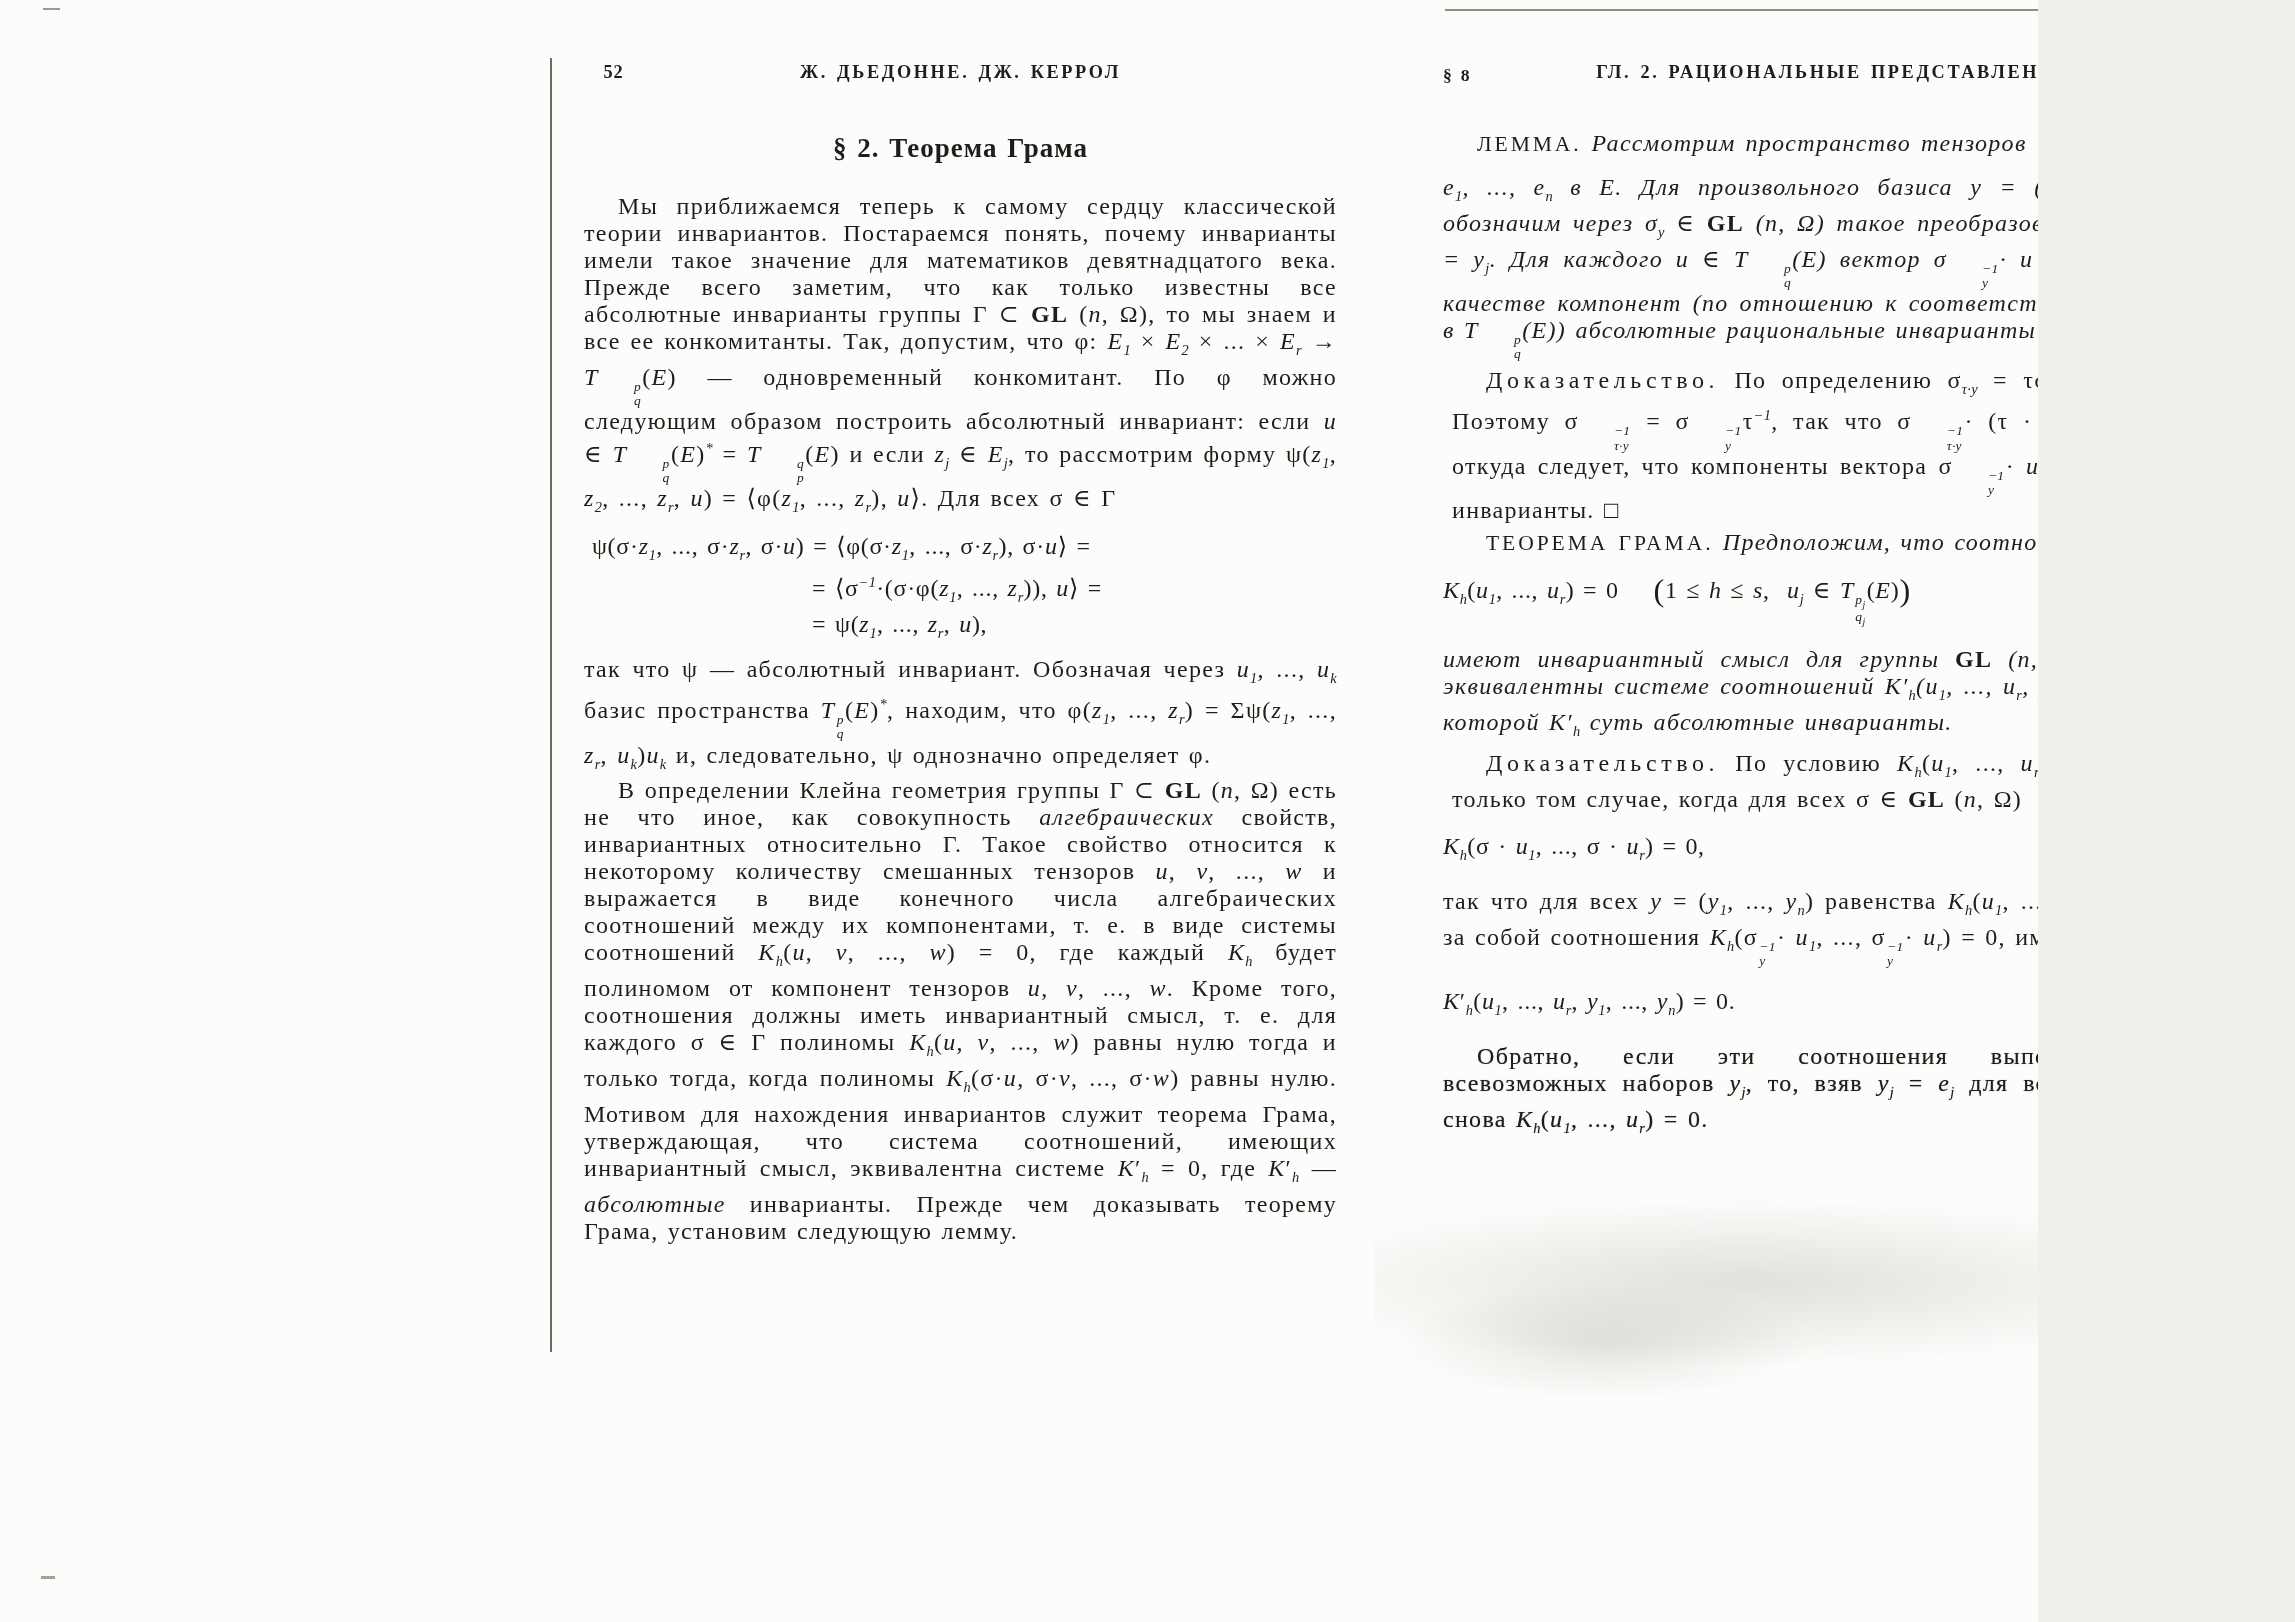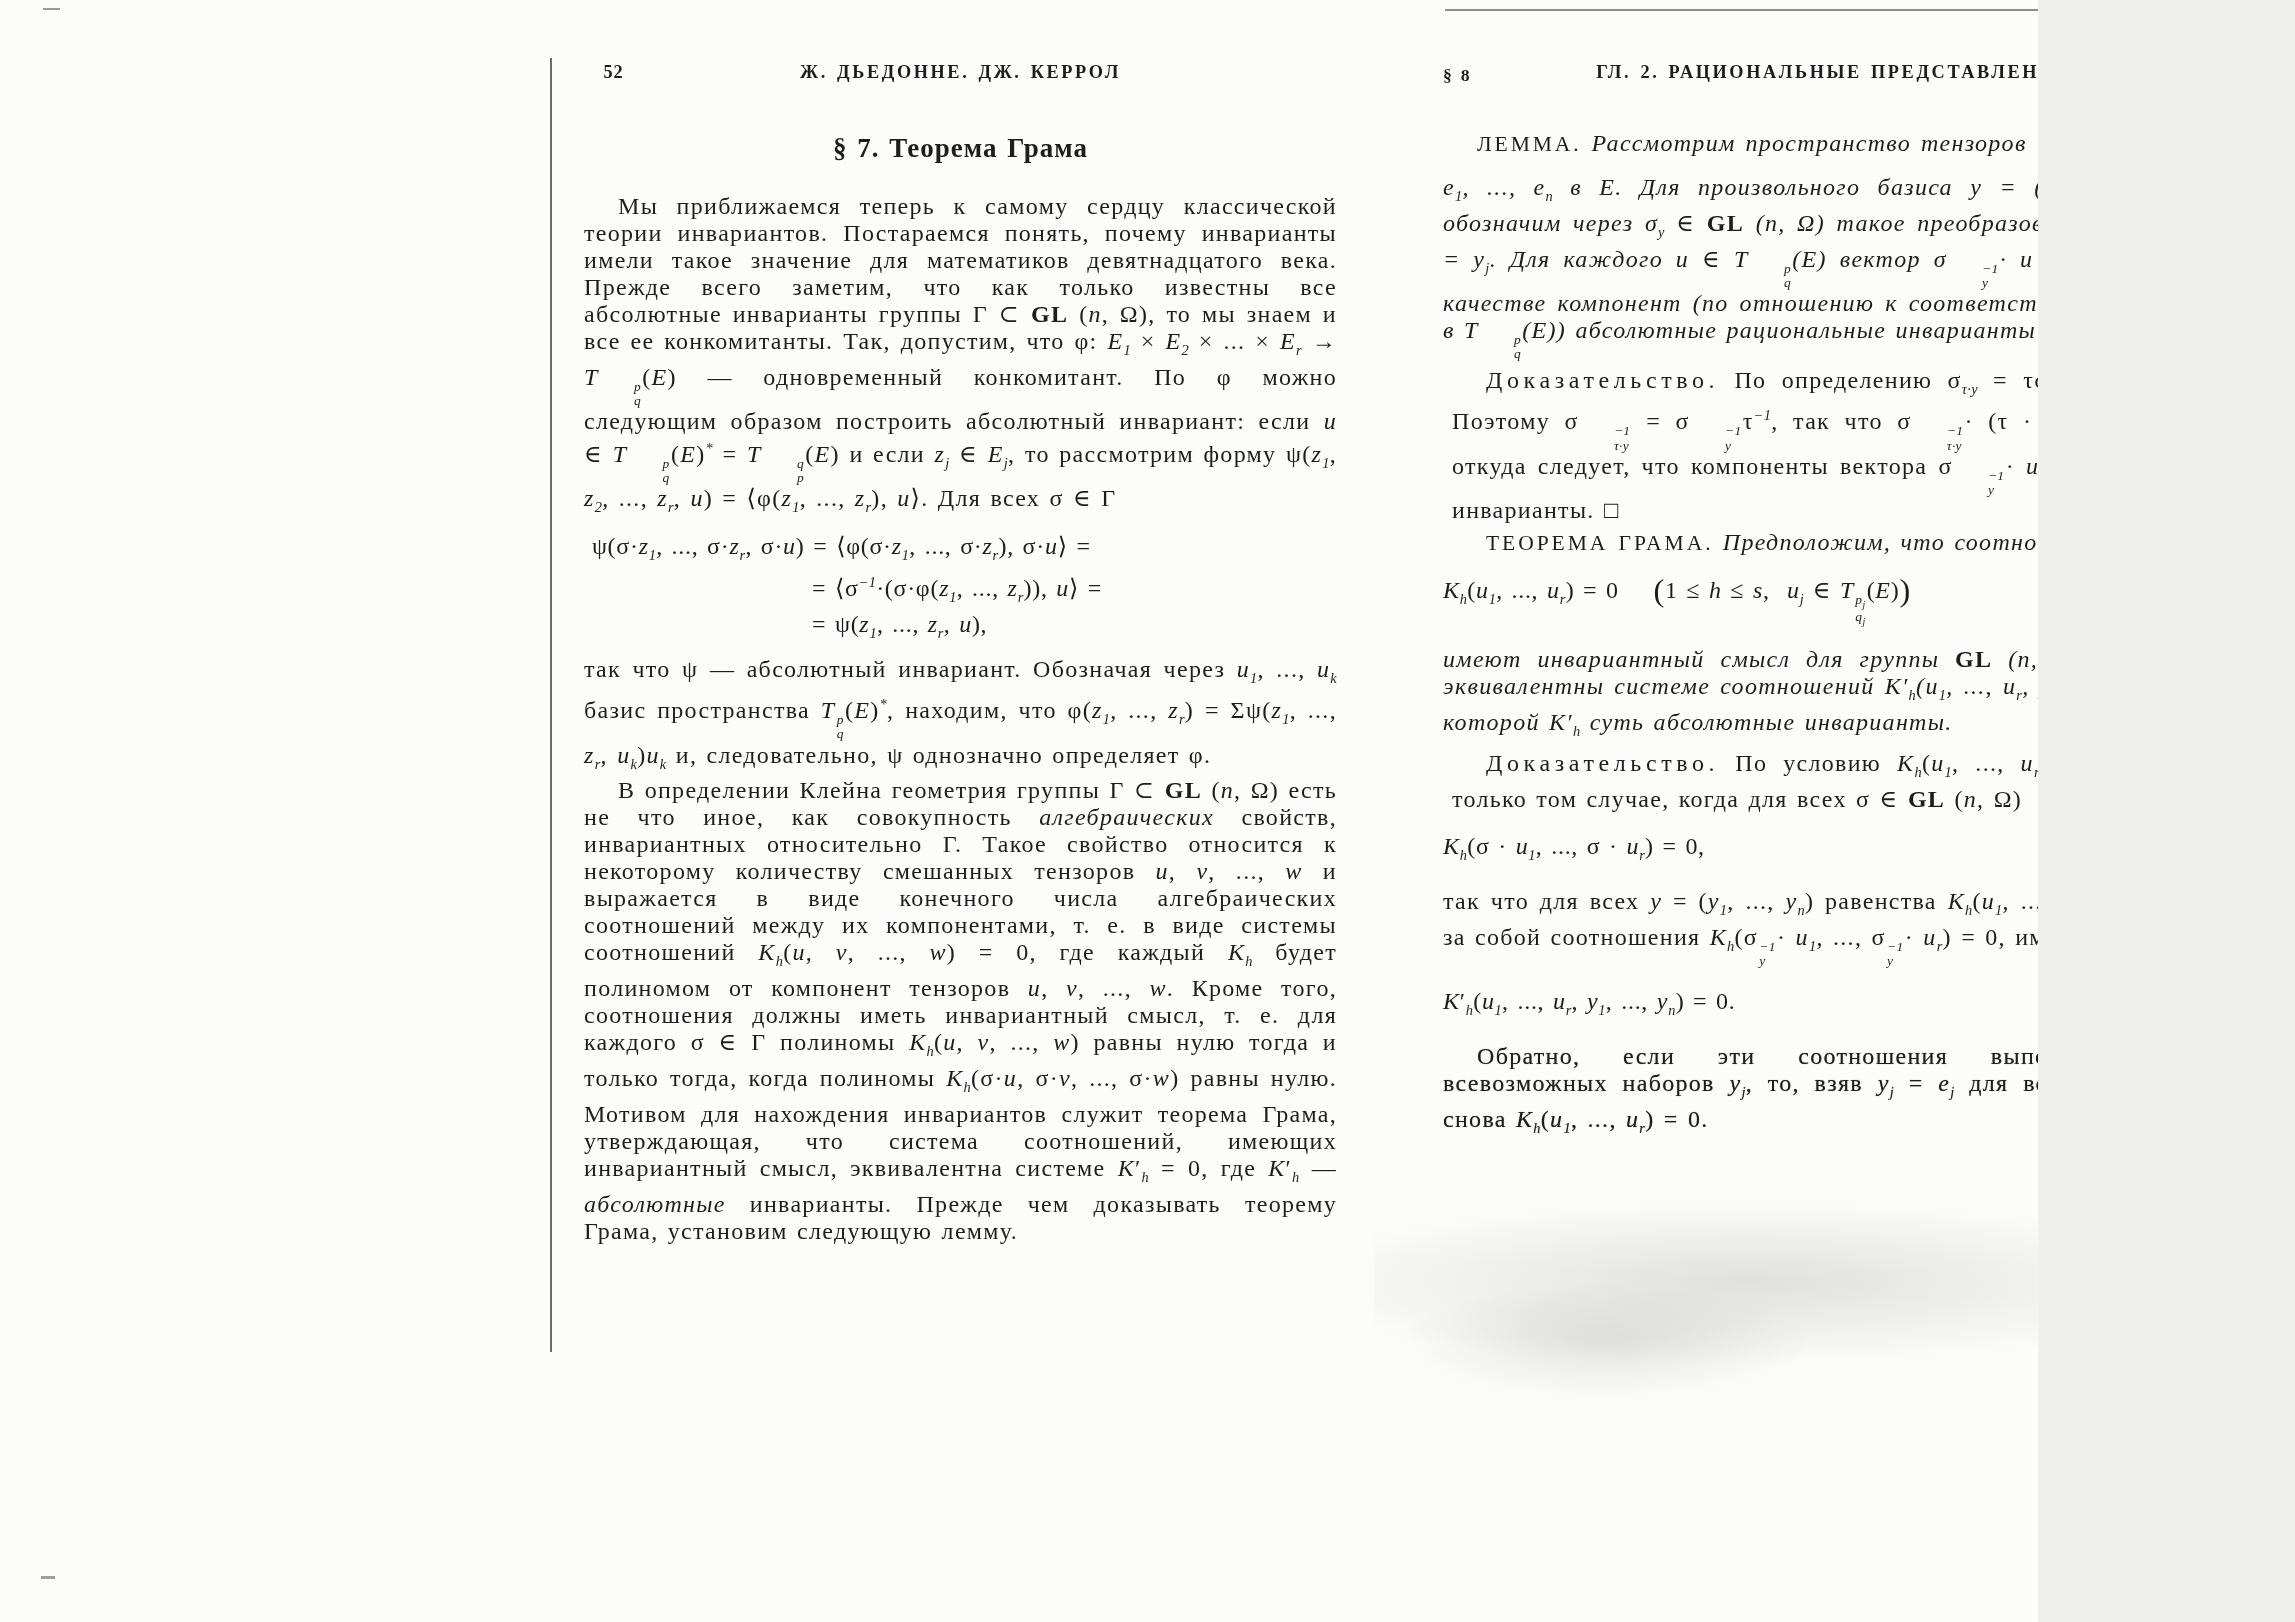--- a/index.html
+++ b/index.html
@@ -71,21 +71,21 @@
   <div class="page-edge"></div>
   <div class="smudge1"></div>
   <div class="smudge2"></div>
 
   <section class="col left">
     <header class="rhead">
       <span class="pnum-l">52</span>
       <span class="rtitle">Ж. ДЬЕДОННЕ. ДЖ. КЕРРОЛ</span>
     </header>
 
-    <h2 class="heading">§ 7. Теорема Грама</h2>
+    <h2 class="heading">§ 2. Теорема Грама</h2>
 
     <p class="para indent">Мы приближаемся теперь к самому сердцу классической теории инвариантов. Постараемся понять, почему инварианты имели такое значение для математиков девятнадцатого века. Прежде всего заметим, что как только известны все абсолютные инварианты группы Γ ⊂ <b class="rm">GL</b> (<i>n</i>, Ω), то мы знаем и все ее конкомитанты. Так, допустим, что φ: <i>E</i><sub>1</sub> × <i>E</i><sub>2</sub> × ... × <i>E</i><sub>r</sub> → <i>T</i><span class="ss">
           <span>p</span>
           <span>q</span>
         </span>(<i>E</i>) — одновременный конкомитант. По φ можно следующим образом построить абсолютный инвариант: если <i>u</i> ∈ <i>T</i><span class="ss">
           <span>p</span>
           <span>q</span>
         </span>(<i>E</i>)<sup>*</sup> = <i>T</i><span class="ss">
           <span>q</span>
           <span>p</span>

